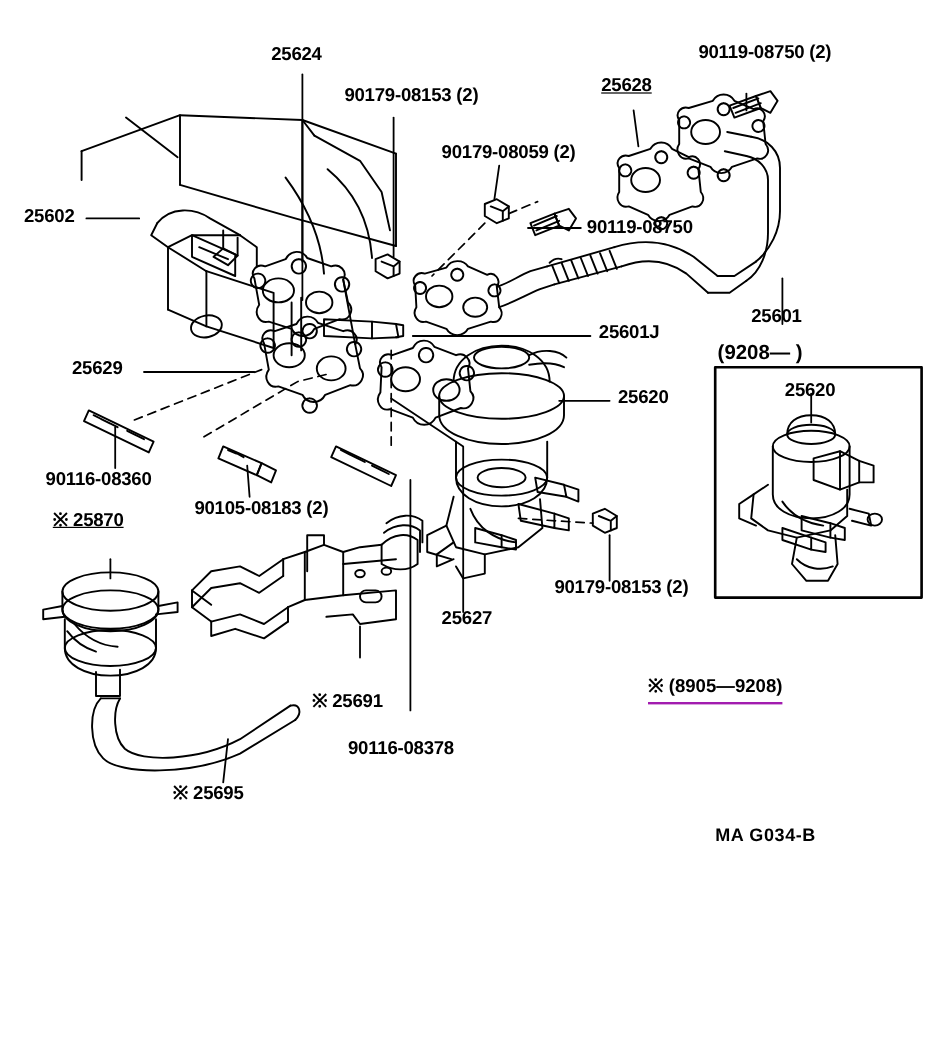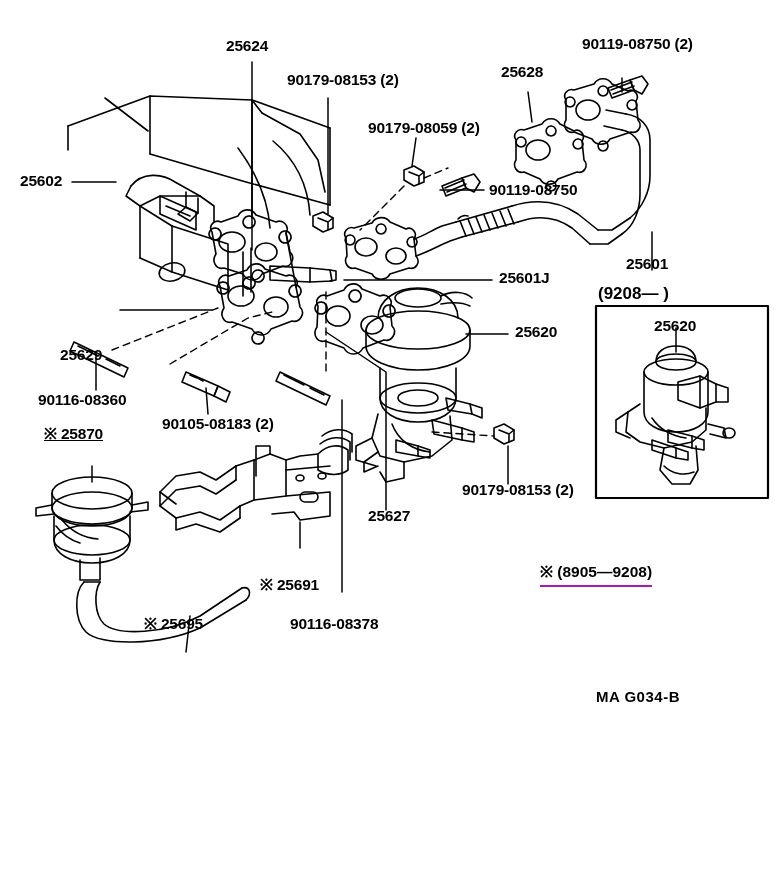--- a/index.html
+++ b/index.html
@@ -368,45 +368,45 @@
       </g>
     </g>
   </svg>
 
   <div class="lbl" style="left:226px; top:38px;">25624</div>
 
   <div class="lbl" style="left:287px; top:72px;">90179-08153 (2)</div>
 
   <div class="lbl" style="left:368px; top:120px;">90179-08059 (2)</div>
 
-  <div class="lbl" style="left:501px; top:64px;">25628</div>
+  <div class="lbl" style="left:501px; top:64px;text-decoration:underline;">25628</div>
 
   <div class="lbl" style="left:582px; top:36px;">90119-08750 (2)</div>
 
   <div class="lbl" style="left:489px; top:182px;">90119-08750</div>
 
   <div class="lbl" style="left:20px; top:173px;">25602</div>
 
   <div class="lbl" style="left:499px; top:270px;">25601J</div>
 
   <div class="lbl" style="left:626px; top:256px;">25601</div>
 
-  <div class="lbl" style="left:60px; top:300px;margin-top:47px;">25629</div>
+  <div class="lbl" style="left:60px; top:300px;">25629</div>
 
   <div class="lbl" style="left:515px; top:324px;">25620</div>
 
   <div class="lbl" style="left:38px; top:392px;">90116-08360</div>
 
   <div class="lbl" style="left:162px; top:416px;">90105-08183 (2)</div>
 
   <div class="lbl" style="left:44px; top:426px;text-decoration:underline;">※ 25870</div>
 
   <div class="lbl" style="left:260px; top:545px;margin-top:32px;">※ 25691</div>
 
-  <div class="lbl" style="left:144px; top:616px;">※ 25695</div>
+  <div class="lbl" style="left:144px; top:654px;">※ 25695</div>
 
   <div class="lbl" style="left:368px; top:508px;">25627</div>
 
   <div class="lbl" style="left:290px; top:616px;">90116-08378</div>
 
   <div class="lbl" style="left:462px; top:482px;">90179-08153 (2)</div>
 
   <div class="inset-caption" style="left:598px; top:284px;">(9208—        )</div>
 
   <div class="lbl" style="left:654px; top:318px;">25620</div>

